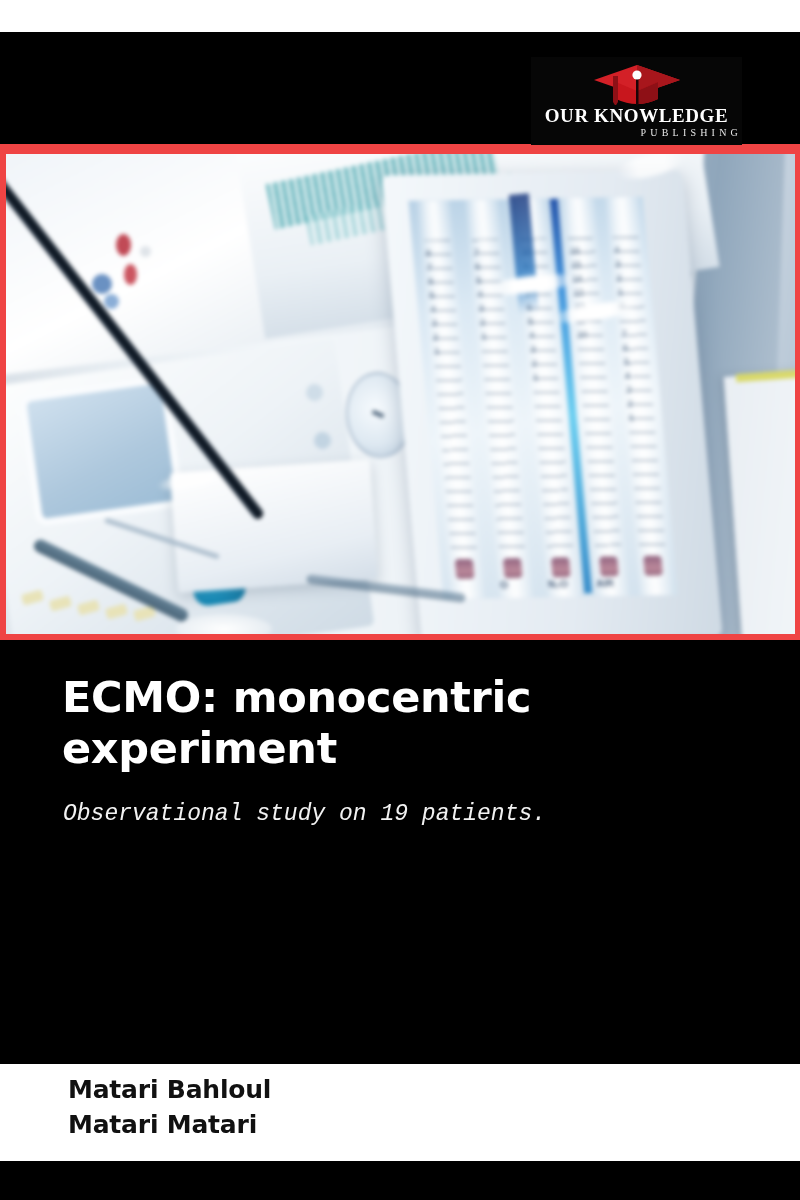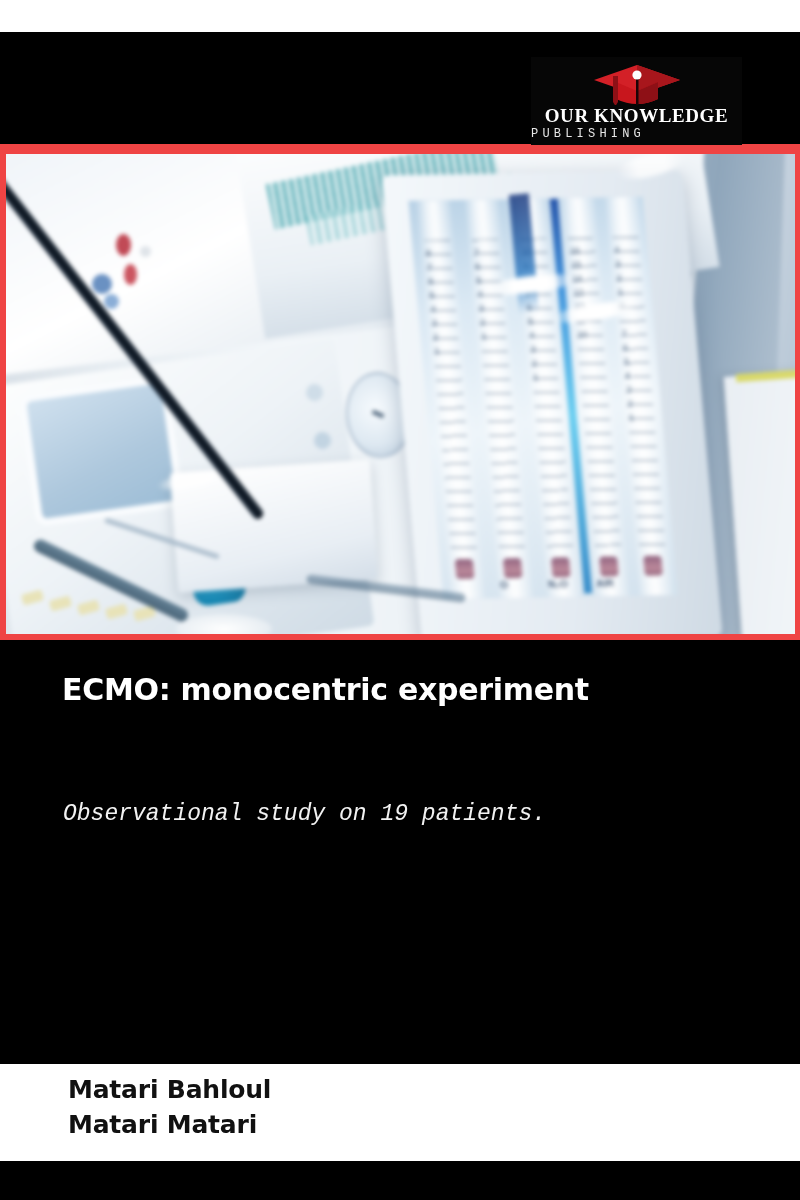--- a/index.html
+++ b/index.html
@@ -383,37 +383,37 @@
     font-weight: bold;
     font-size: 19px;
     letter-spacing: .6px;
     color: #ffffff;
     white-space: nowrap;
   }
   .logo-sub {
     position: absolute;
     left: 0; right: 0;
     top: 70px;
-    text-align: left;
-    font-family: Liberation Mono, monospace;
-    font-size: 12px;
+    text-align: right;
+    font-family: Liberation Serif, serif;
+    font-size: 10px;
     letter-spacing: 4.2px;
     color: #e8e8e8;
     white-space: nowrap;
   }
 
   
   .title {
     position: absolute;
     left: 62px; top: 640px;
     width: 640px;
     color: #ffffff;
     font-family: "DejaVu Sans", sans-serif;
     font-weight: bold;
-    font-size: 30px;
+    font-size: 43px;
     line-height: 1.18;
     letter-spacing: -.3px;
   }
   .subtitle {
     position: absolute;
     left: 63px; top: 768px;
     width: 660px;
     color: #f2f2f2;
     font-family: Liberation Mono, monospace;
     font-style: italic;

